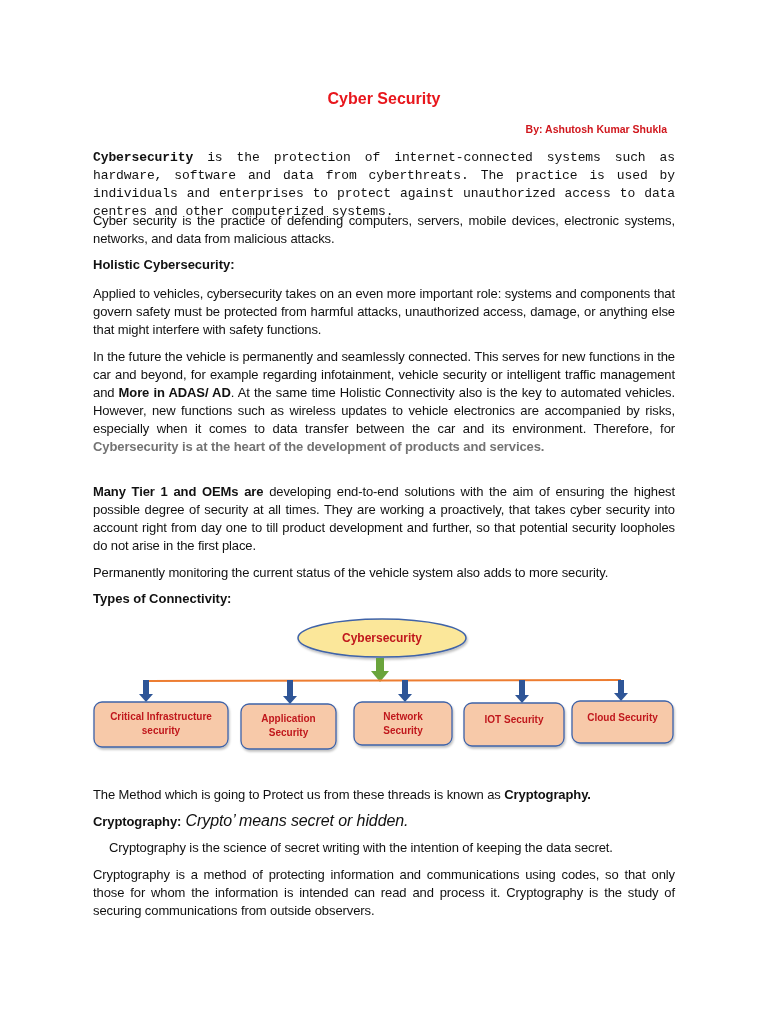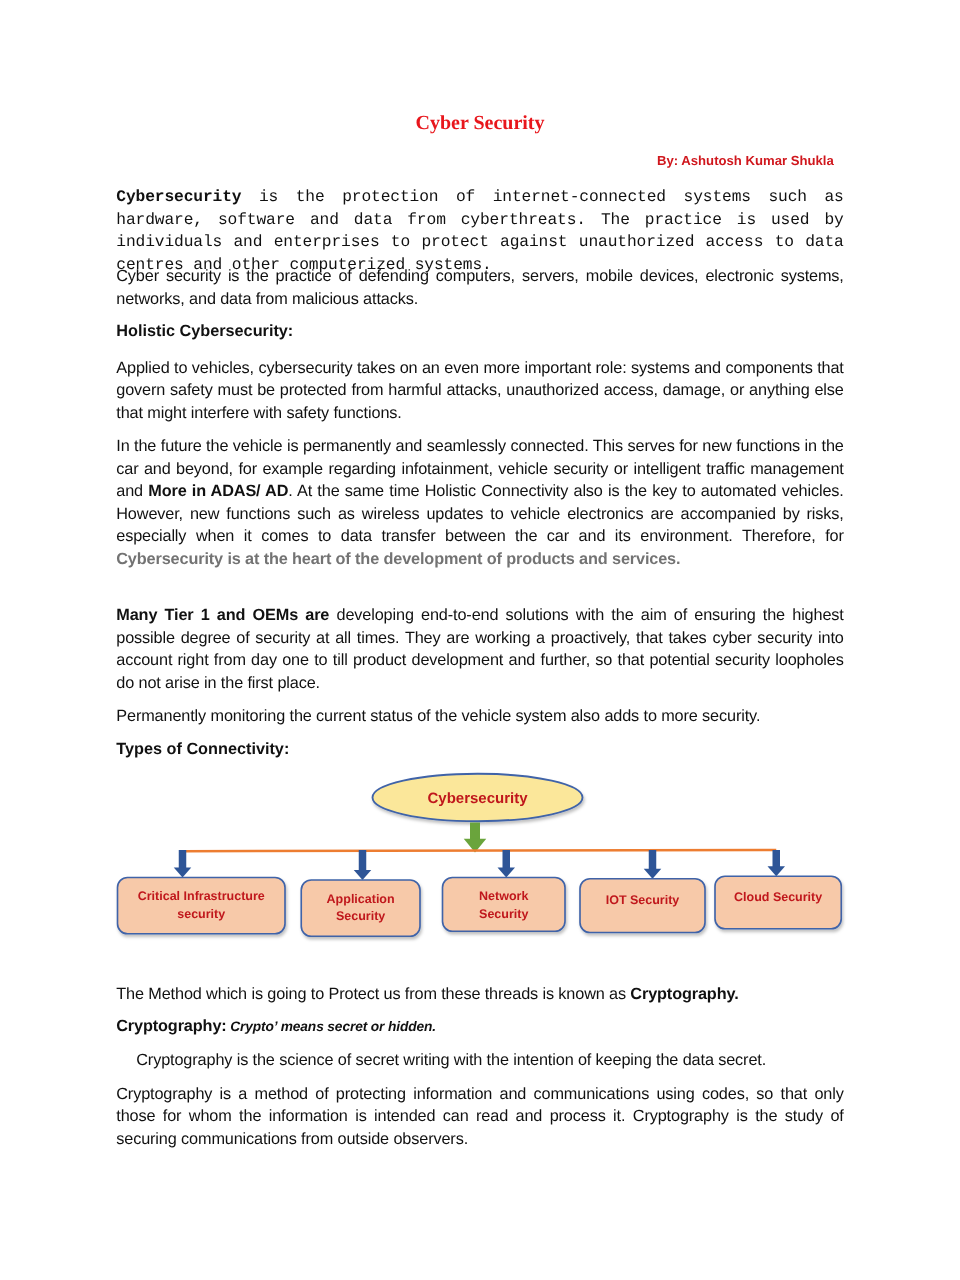--- a/index.html
+++ b/index.html
@@ -1,28 +1,28 @@
 <!DOCTYPE html>
 <html><head>
 <meta charset="utf-8">
 <style>
   html, body { margin: 0; padding: 0; background: #ffffff; }
   body { width: 768px; height: 1024px; position: relative; overflow: hidden;
          font-family: "Liberation Sans", "DejaVu Sans", sans-serif; color: #111; }
   .page { position: absolute; left: 93px; top: 0; width: 582px; }
   .title { position: absolute; left: 0; width: 582px; top: 90px; text-align: center;
-           font-size: 16px; font-weight: bold; color: #e8161c; font-family: Liberation Serif, serif; }
+           font-size: 16px; font-weight: bold; color: #e8161c; }
   .author { position: absolute; right: 8px; top: 123px; font-size: 10.5px;
             font-weight: bold; color: #d0171d; padding-left: 20px; }
   .p { position: absolute; left: 0; width: 582px; font-size: 13px; line-height: 18px;
        text-align: justify; text-align-last: left; margin: 0; letter-spacing: -0.1px; }
   .p b { font-weight: bold; }
   .blue { color: #737373; font-weight: bold; }
   .h { position: absolute; left: 0; font-size: 13px; font-weight: bold; margin: 0; }
-  .ital { font-style: italic; font-size: 11px; font-weight: bold; }
+  .ital { font-style: italic; font-size: 16px; font-weight: normal; }
   #diagram { position: absolute; left: 0; top: 0; }
   .diag-text { font-family: "Liberation Sans", "DejaVu Sans", sans-serif; font-weight: bold;
                fill: #c0171c; font-size: 10px; }
   .diag-title { font-size: 12px; }
 </style>
 </head>
 <body>
 
 <div class="page">
   <div class="title">Cyber Security</div>

